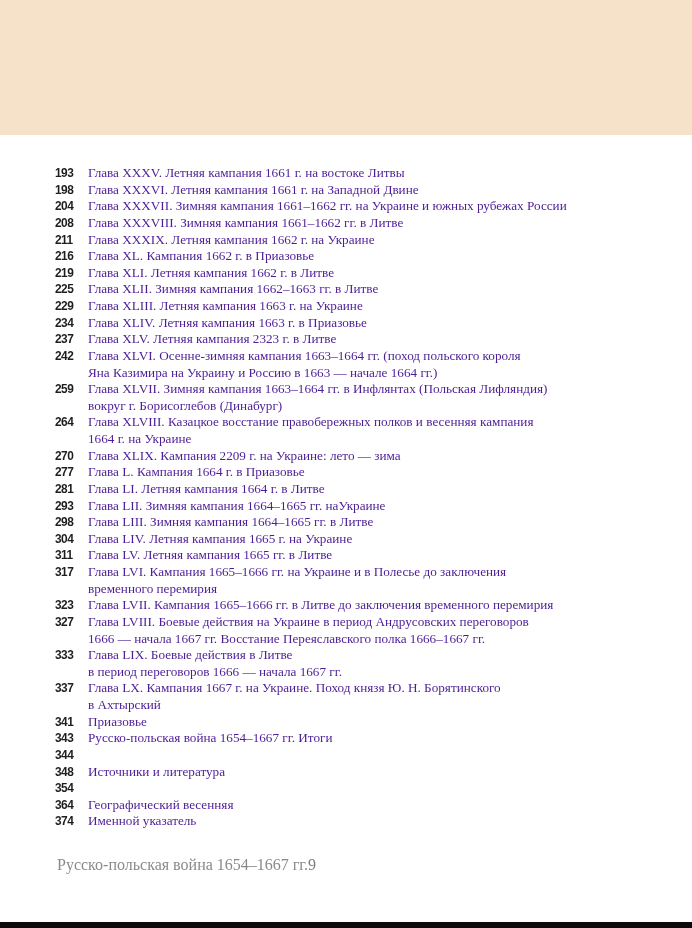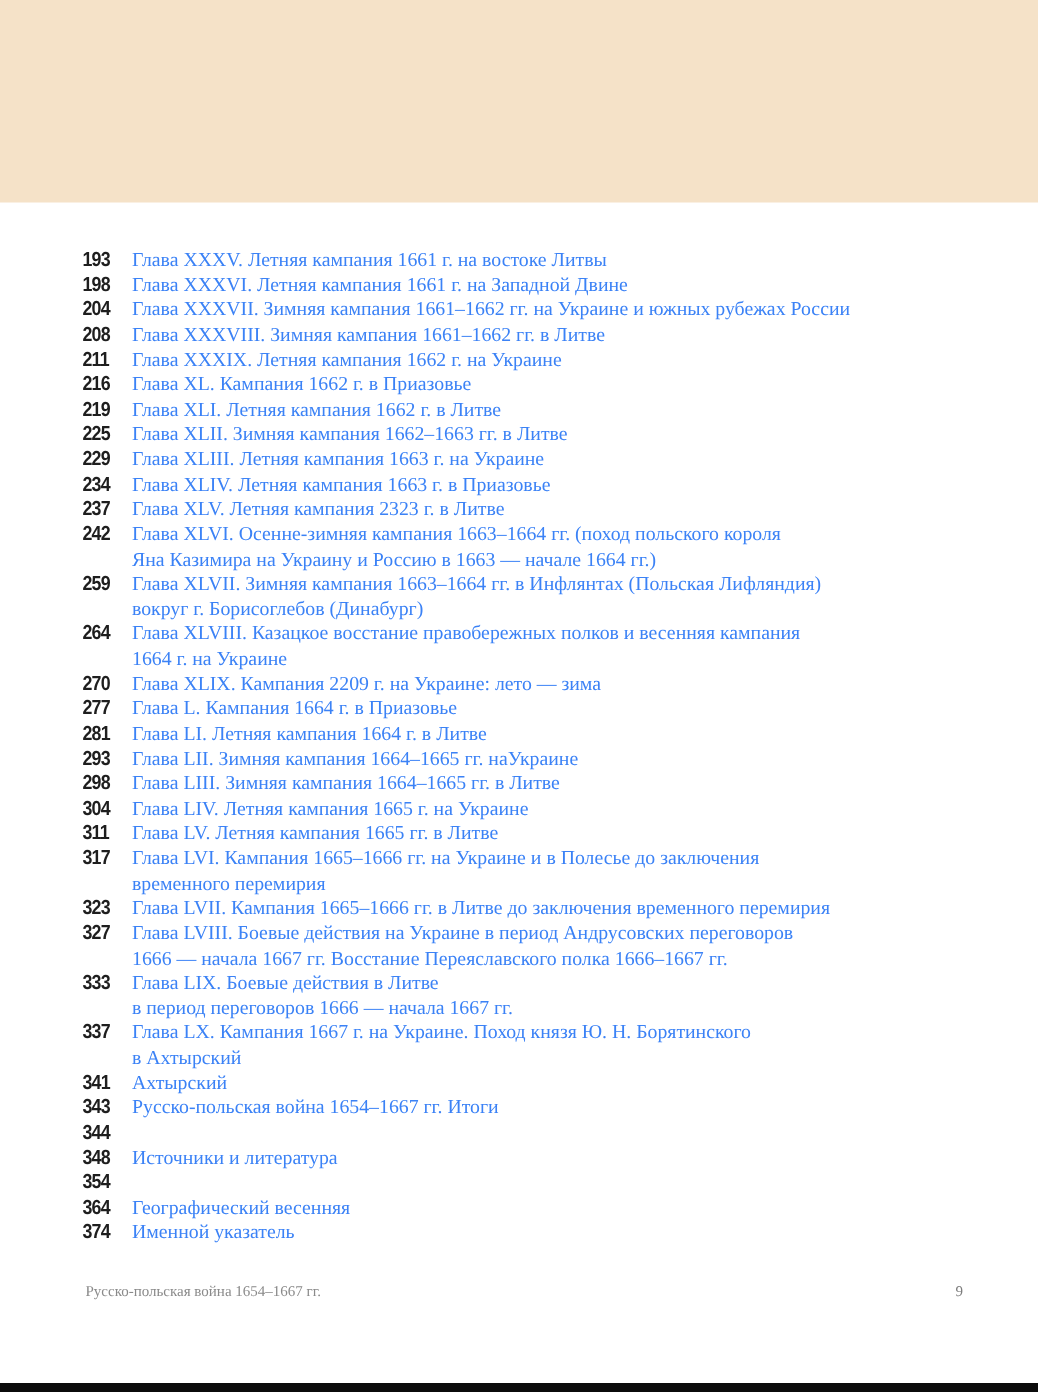--- a/index.html
+++ b/index.html
@@ -41,31 +41,30 @@
     line-height: 16.63px;
     letter-spacing: -0.6px;
     color: #1e1e1e;
     transform: scaleX(0.88);
     transform-origin: left top;
   }
   .toc-text {
     font-size: 13.2px;
     line-height: 16.63px;
     white-space: pre-line;
-    color: #3b82f6;
+    color: #4c1d95;
   }
   .footer {
     position: absolute;
     top: 856px;
     left: 57px;
     width: 585px;
     display: flex;
-    justify-content: space-between;
     align-items: baseline;
-    font-size: 10px;
+    font-size: 16px;
     color: #8a8a8a;
   }
   .footer .pagenum {
     color: #7d7d7d;
   }
   .bottom-bar {
     position: absolute;
     left: 0;
     bottom: 0;
     width: 692px;
@@ -211,21 +210,21 @@
   </div>
 
   <div class="toc-entry">
     <span class="toc-num">337</span>
     <span class="toc-text">Глава LX. Кампания 1667 г. на Украине. Поход князя Ю. Н. Борятинского
 в Ахтырский</span>
   </div>
 
   <div class="toc-entry">
     <span class="toc-num">341</span>
-    <span class="toc-text">Ахтырский</span>
+    <span class="toc-text">Приазовье</span>
   </div>
 
   <div class="toc-entry">
     <span class="toc-num">343</span>
     <span class="toc-text">Русско-польская война 1654–1667 гг. Итоги</span>
   </div>
 
   <div class="toc-entry">
     <span class="toc-num">344</span>
   </div>

